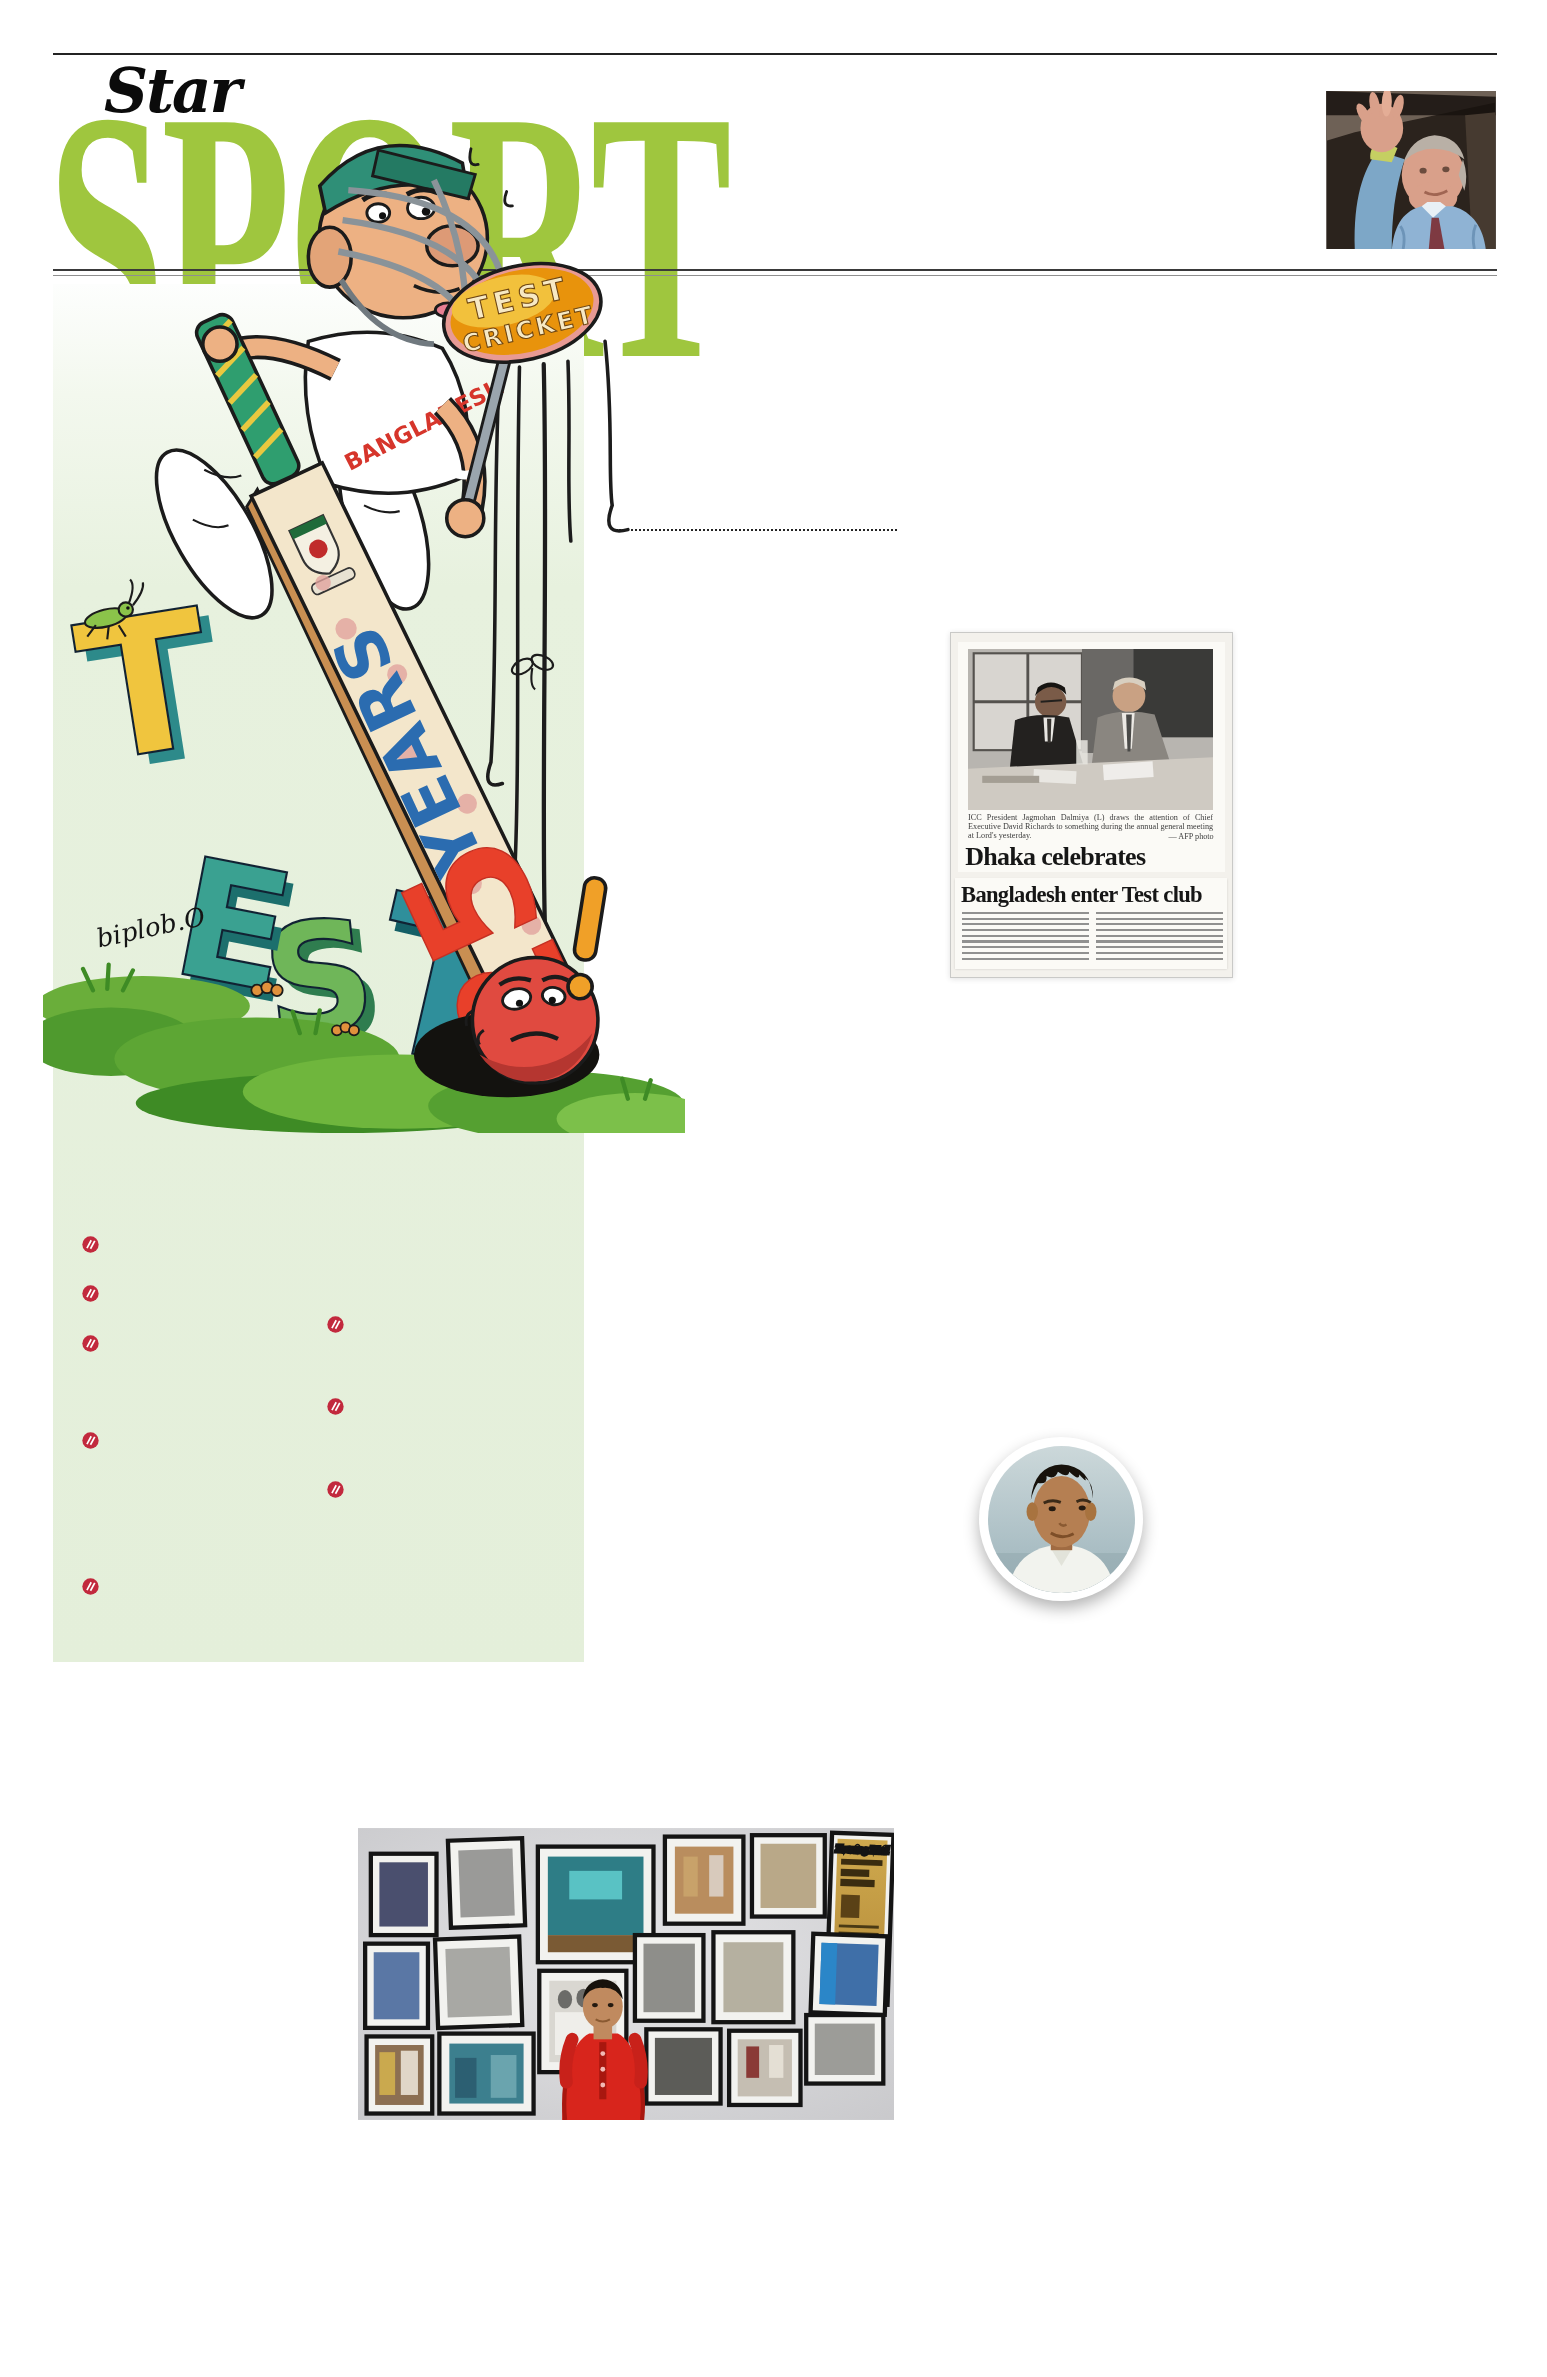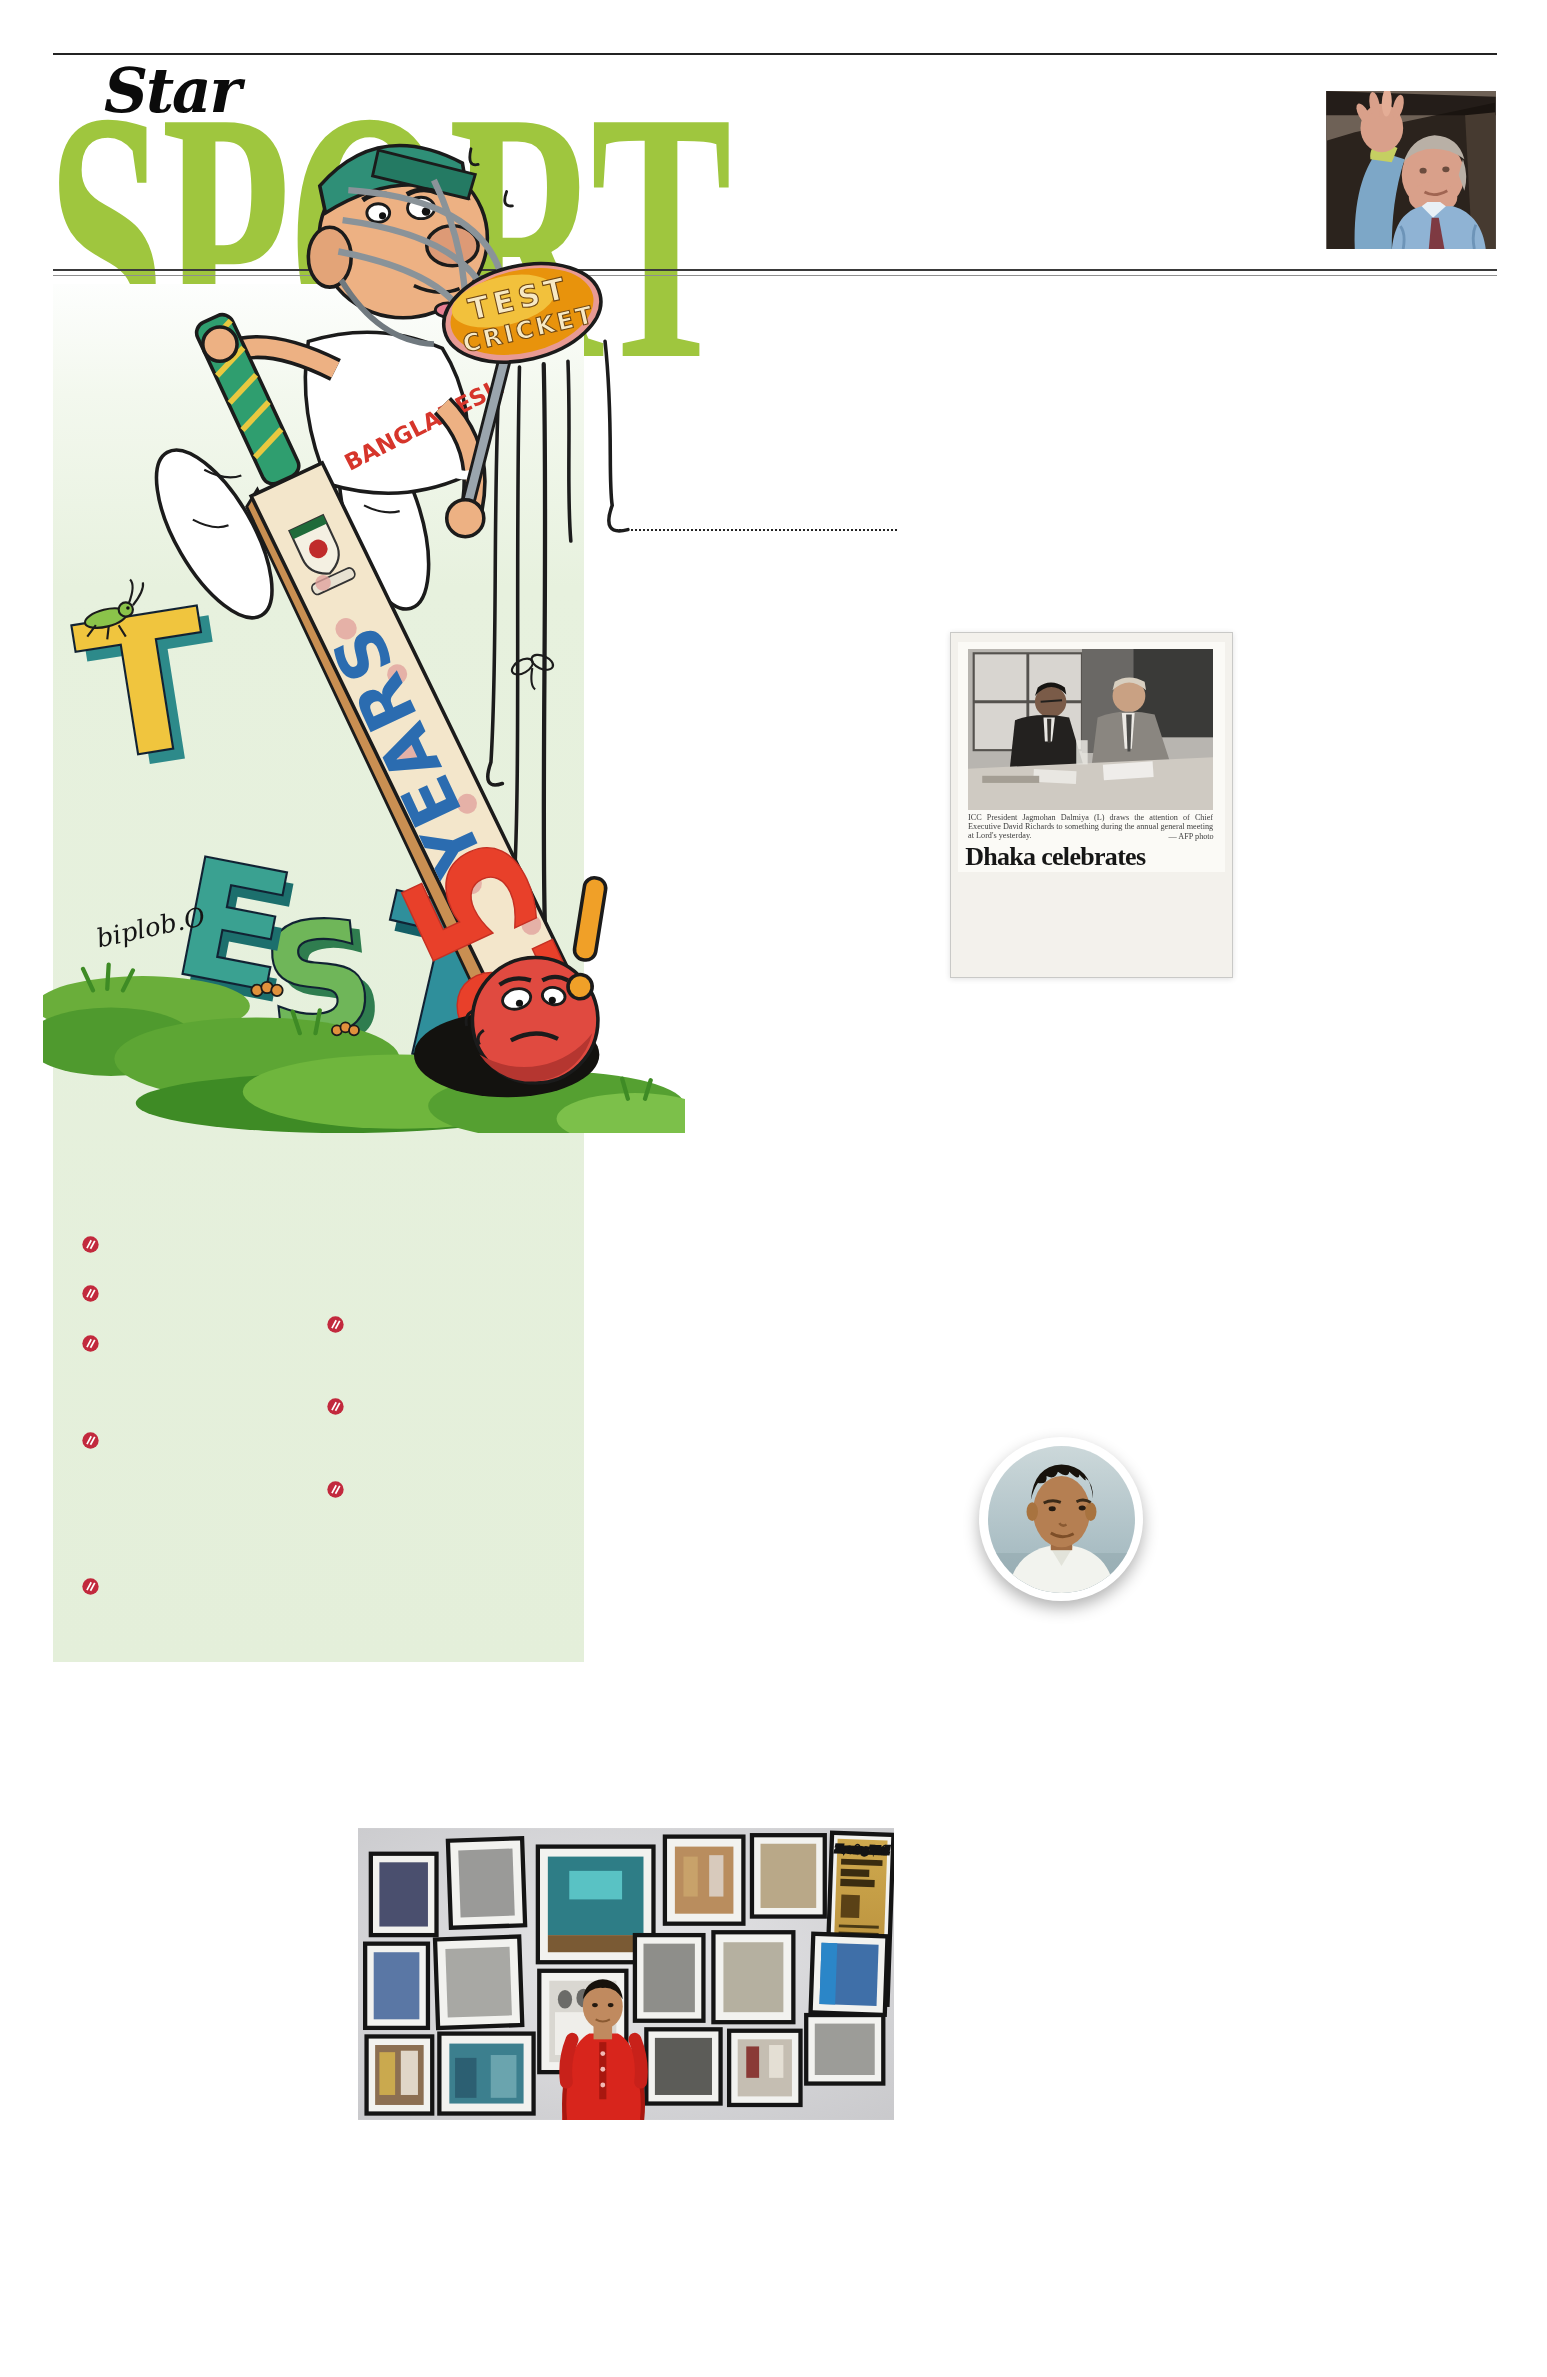--- a/index.html
+++ b/index.html
@@ -360,20 +360,27 @@
         <polygon points="0,168 344,152 344,226 0,226" fill="#cfcac2"></polygon>
         <rect x="190" y="160" width="70" height="22" transform="rotate(-4 225 171)" fill="#efedea"></rect>
         <rect x="92" y="170" width="60" height="18" transform="rotate(3 122 179)" fill="#e9e7e2"></rect>
         <rect x="152" y="128" width="16" height="34" fill="#e8e6e0" opacity="0.85"></rect>
         <rect x="20" y="178" width="80" height="10" fill="#a49e94"></rect>
       </svg>
       <div class="clip-caption">ICC President Jagmohan Dalmiya (L) draws the attention of Chief Executive David Richards to something during the annual general meeting at Lord's yesterday.</div>
       <div class="clip-credit">— AFP photo</div>
       <div class="clip-headline-1">Dhaka celebrates</div>
     </div>
+    <div class="clip-piece two">
+      <div class="clip-headline-2">Bangladesh enter Test club</div>
+      <div class="clip-cols">
+        <div class="clip-col"></div>
+        <div class="clip-col"></div>
+      </div>
+    </div>
   </div>
 
   <div class="abs portrait-ring">
     <svg width="147" height="147" viewBox="0 0 206 206">
       <defs>
         <linearGradient id="skyg" x1="0" y1="0" x2="0" y2="1">
           <stop offset="0" stop-color="#ccd8da"></stop>
             <stop offset="0.7" stop-color="#aabec4"></stop>
             <stop offset="1" stop-color="#9fb4ba"></stop>
         </linearGradient>

